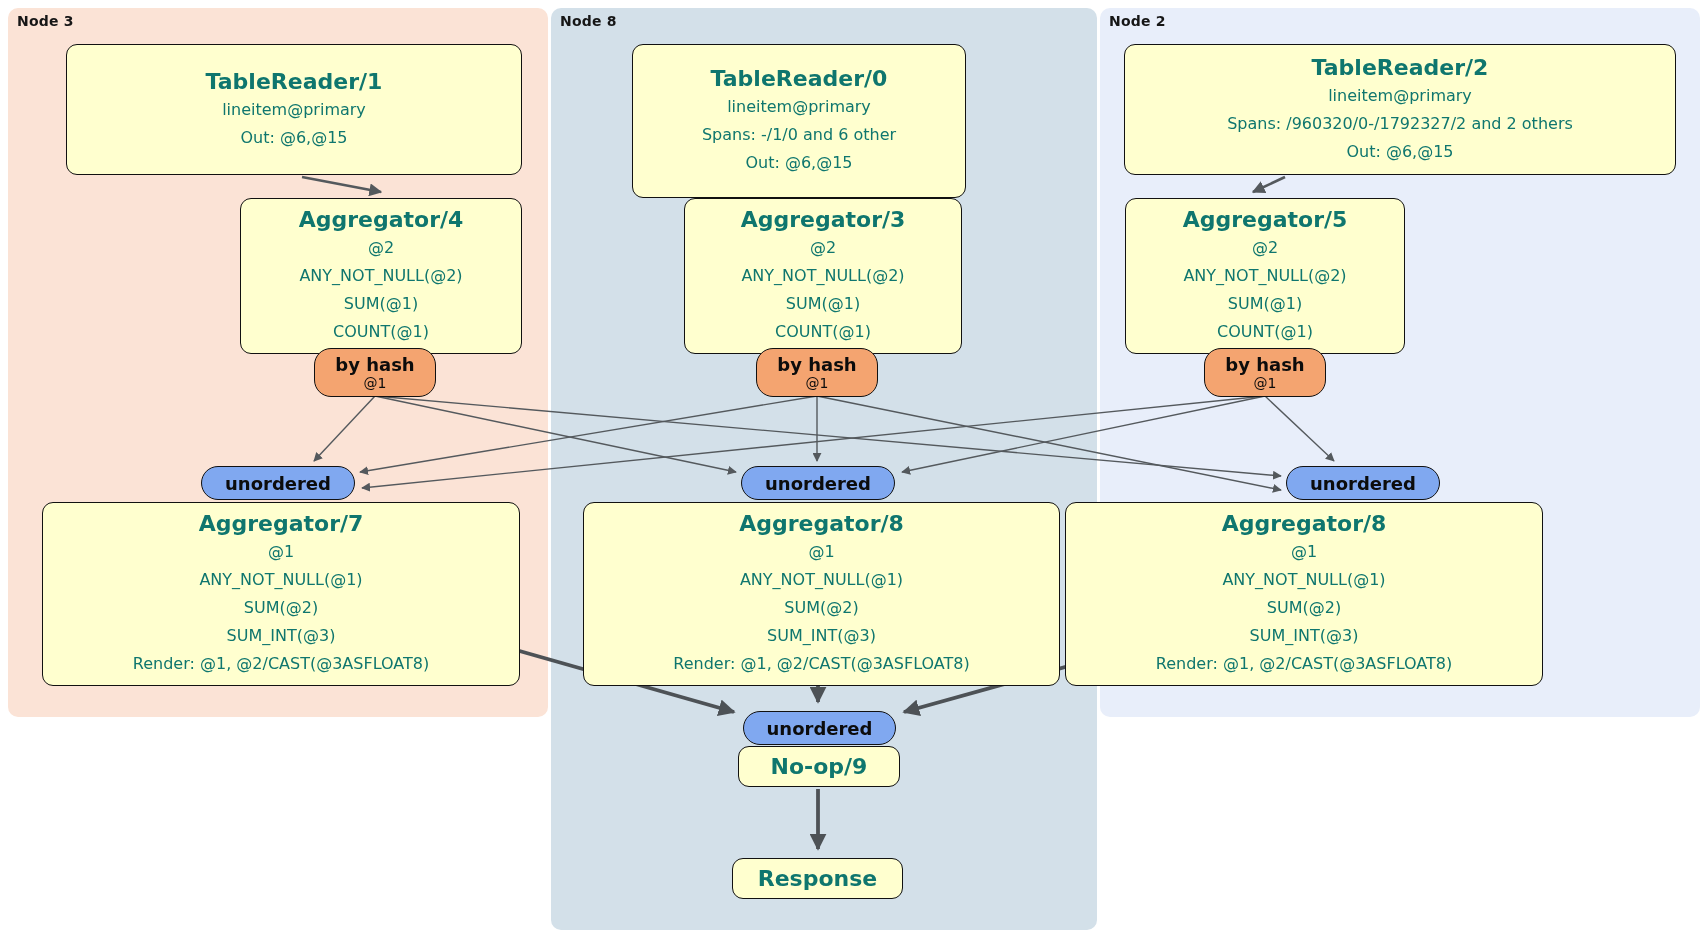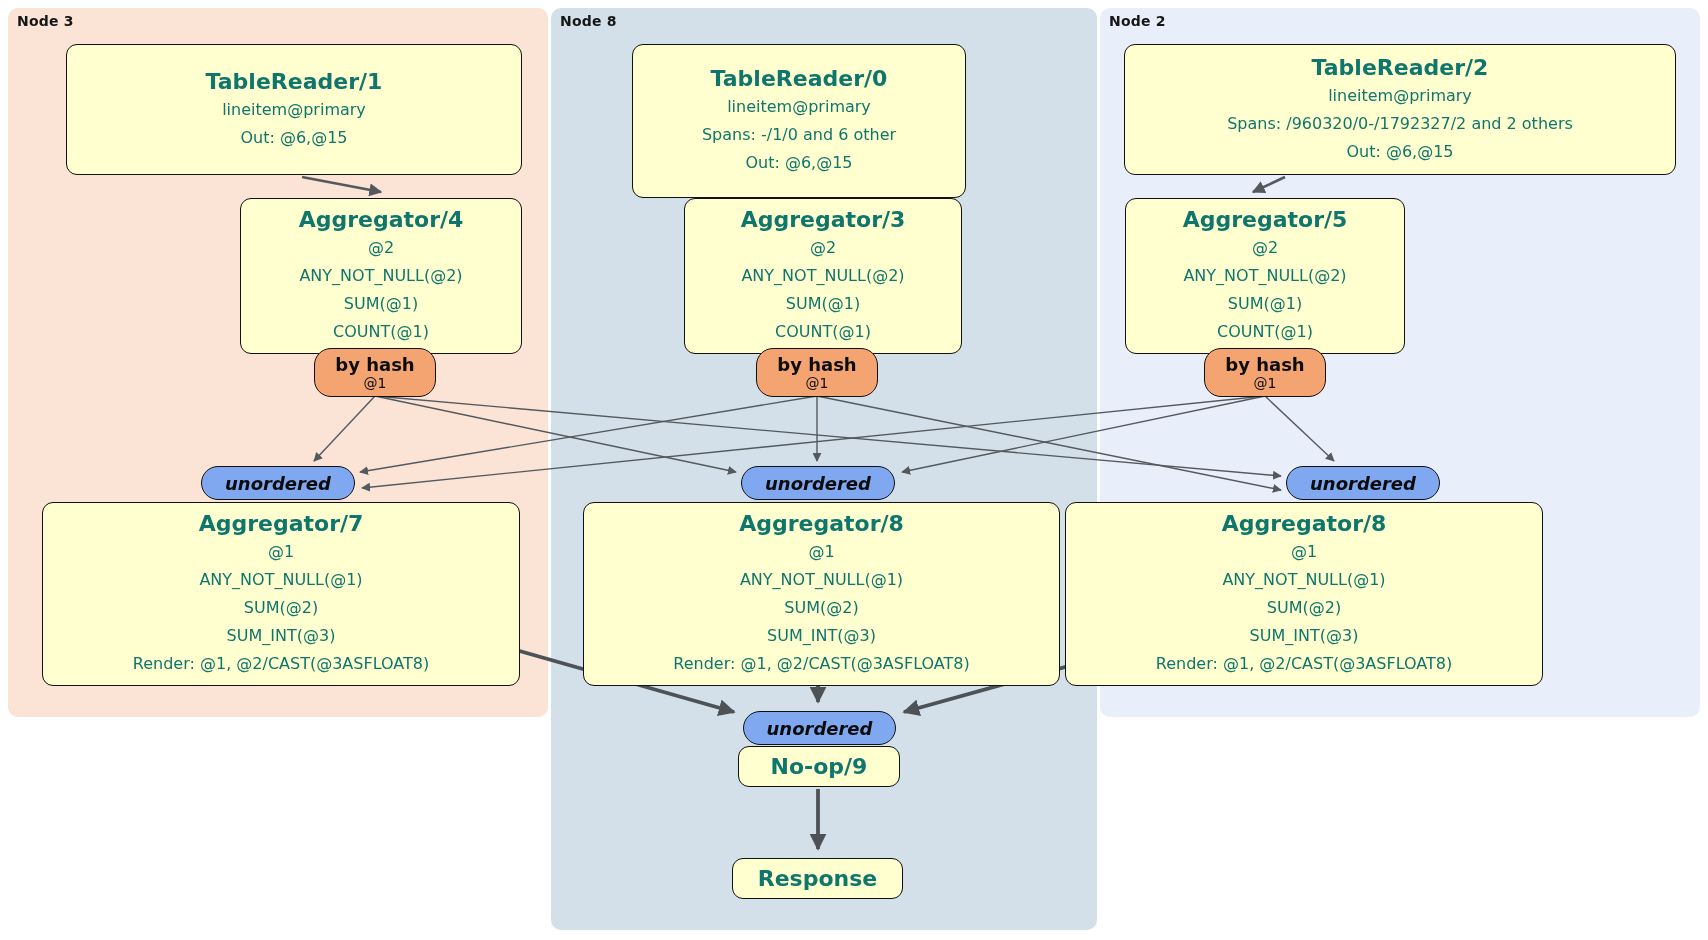--- a/index.html
+++ b/index.html
@@ -33,21 +33,21 @@
   .box .l{font-size:16px;line-height:28px;white-space:nowrap;text-align:center;}
   .pill{
     position:absolute;z-index:4;
     border:1.7px solid #111;
     display:flex;flex-direction:column;justify-content:center;
     text-align:center;box-sizing:border-box;color:#0c0c0c;
   }
   .router{background:#f4a470;border-radius:17px;}
   .router .rl{font-weight:bold;font-size:18px;line-height:21px;}
   .router .rs{font-size:14px;line-height:17px;}
-  .sync{background:#80a8f0;border-radius:17px;font-style:italic;}
+  .sync{background:#80a8f0;border-radius:17px;}
   .sync .sl{font-weight:bold;font-size:18px;line-height:19px;}
 </style>
 </head>
 <body>
 
 <div id="canvas">
 
   <div class="group g3">
     <div class="glabel">Node 3</div>
   </div>

